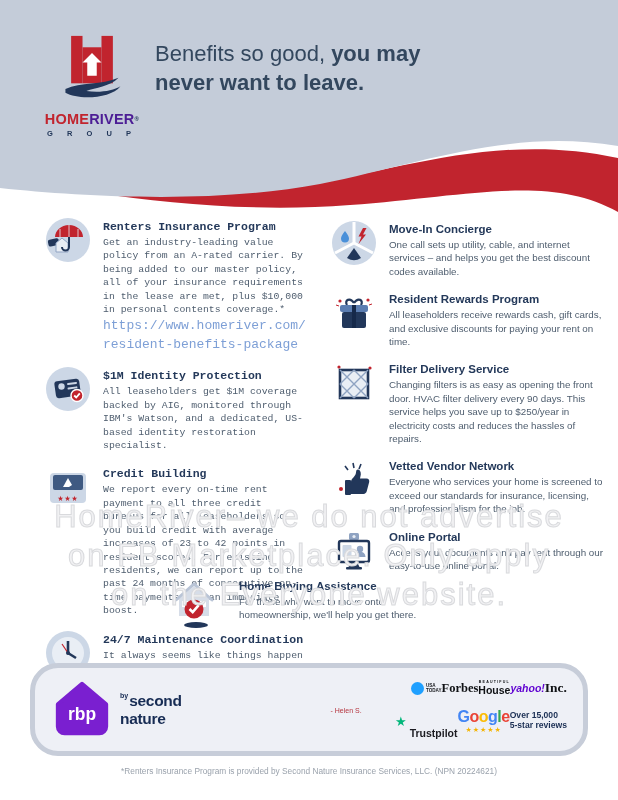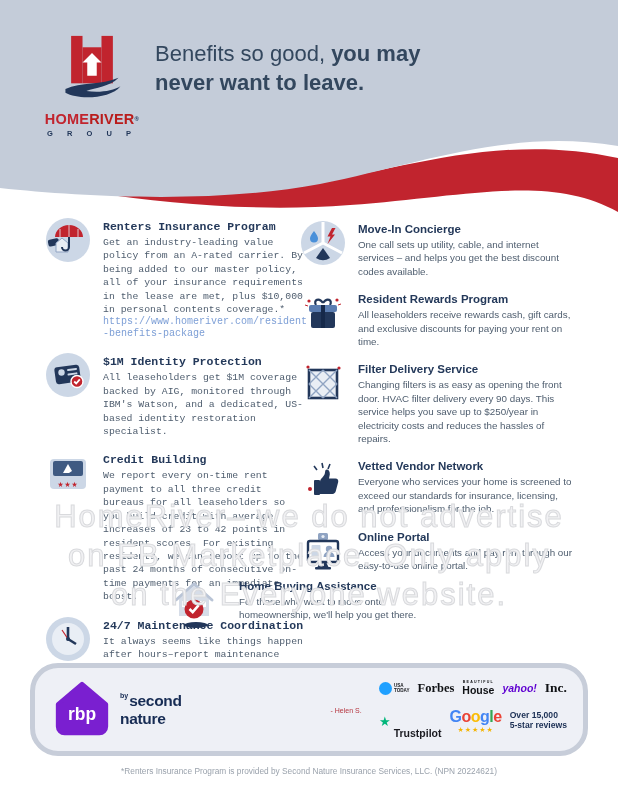--- a/index.html
+++ b/index.html
@@ -4,58 +4,58 @@
 <style>
   html,body{margin:0;padding:0;background:#ffffff;}
   .page{position:relative;width:618px;height:800px;background:#ffffff;overflow:hidden;
         font-family:"Liberation Sans",sans-serif;}
 
   
   .header-svg{position:absolute;left:0;top:0;z-index:1;}
   .logo{position:absolute;left:42px;top:34px;width:100px;text-align:center;z-index:3;}
   .logo-word{font-size:14.5px;font-weight:800;letter-spacing:.2px;line-height:15px;white-space:nowrap;}
   .logo-home{color:#c1242e;}
-  .logo-river{color:#b91c1c;}
+  .logo-river{color:#4c1d95;}
   .logo-reg{font-size:6px;color:#22375a;vertical-align:top;}
   .logo-group{font-size:7.5px;font-weight:700;color:#22375a;letter-spacing:6px;margin-top:2px;}
   .tagline{position:absolute;left:155px;top:40px;width:340px;z-index:3;
            font-size:22px;line-height:28.5px;color:#33475e;}
   .tagline b{font-weight:800;}
 
   
   .col{position:absolute;z-index:2;}
   .col-left{left:46px;top:218px;width:262px;font-family:Liberation Mono, monospace;}
-  .col-right{left:301px;top:221px;width:272px;}
+  .col-right{left:332px;top:221px;width:272px;}
   .benefit-item{display:flex;gap:11px;margin-bottom:13px;align-items:flex-start;}
   .icon-wrap{flex:0 0 46px;width:46px;}
   .benefit-text{flex:1;}
   .benefit-title{margin:2px 0 3px;font-size:11.5px;font-weight:800;color:#24395a;}
   .benefit-body{margin:0;font-size:9.8px;line-height:13.4px;color:#4e5d6e;}
-  .benefit-link{display:block;font-size:10px;line-height:12px;color:#7d9fd6;
+  .benefit-link{display:block;font-size:13px;line-height:19px;color:#7d9fd6;
                 text-decoration:none;word-break:break-all;}
   .home-buying{position:absolute;left:170px;top:578px;width:270px;z-index:2;
                display:flex;gap:23px;align-items:flex-start;}
 
   
   .watermark{position:absolute;left:0;top:497px;width:618px;z-index:6;text-align:center;
              font-size:31px;line-height:39px;letter-spacing:2px;font-weight:400;
              color:#f1f1f3;-webkit-text-stroke:1px #d9dadd;pointer-events:none;}
 
   
   .bottom-bar{position:absolute;left:30px;top:663px;width:558px;height:93px;box-sizing:border-box;
               background:#eef0f6;border:5px solid #c7cdd9;border-radius:28px;z-index:4;
               display:flex;align-items:center;padding:0 16px;gap:10px;}
   .rbp-block{display:flex;align-items:center;gap:7px;flex:0 0 auto;}
   .sn-by{font-size:7px;color:#172c54;font-weight:700;vertical-align:top;margin-right:1px;}
   .sn-name{font-size:15.5px;line-height:14.5px;font-weight:800;color:#172c54;letter-spacing:-.3px;}
   .testimonial{flex:0 0 176px;text-align:center;color:#b5353f;}
   .testimonial-quote{font-size:11.4px;line-height:15.5px;font-weight:700;}
   .testimonial-attr{font-size:7px;text-align:right;margin-top:2px;padding-right:6px;}
   .press{flex:1;display:flex;flex-direction:column;gap:7px;align-items:flex-end;}
-  .press-row{display:flex;align-items:center;gap:8px;}
+  .press-row{display:flex;align-items:center;}
   .usa{display:flex;align-items:center;gap:2px;}
   .usa-circle{width:13px;height:13px;border-radius:50%;background:#1fa0ff;}
   .usa-text{font-size:4.6px;line-height:5px;font-weight:800;color:#16181c;}
   .lg-forbes{font-family:"Liberation Serif",serif;font-weight:700;font-size:12.5px;color:#101215;}
   .house{display:flex;flex-direction:column;align-items:center;line-height:1;}
   .hb-small{font-size:3.6px;letter-spacing:1.2px;color:#101215;font-weight:700;}
   .hb-big{font-size:10.5px;font-weight:800;color:#101215;}
   .lg-yahoo{font-size:10.5px;font-weight:800;font-style:italic;color:#5f01d1;}
   .lg-inc{font-family:"Liberation Serif",serif;font-weight:800;font-size:13.5px;color:#101215;}
   .trustpilot{display:flex;align-items:center;gap:3px;}

